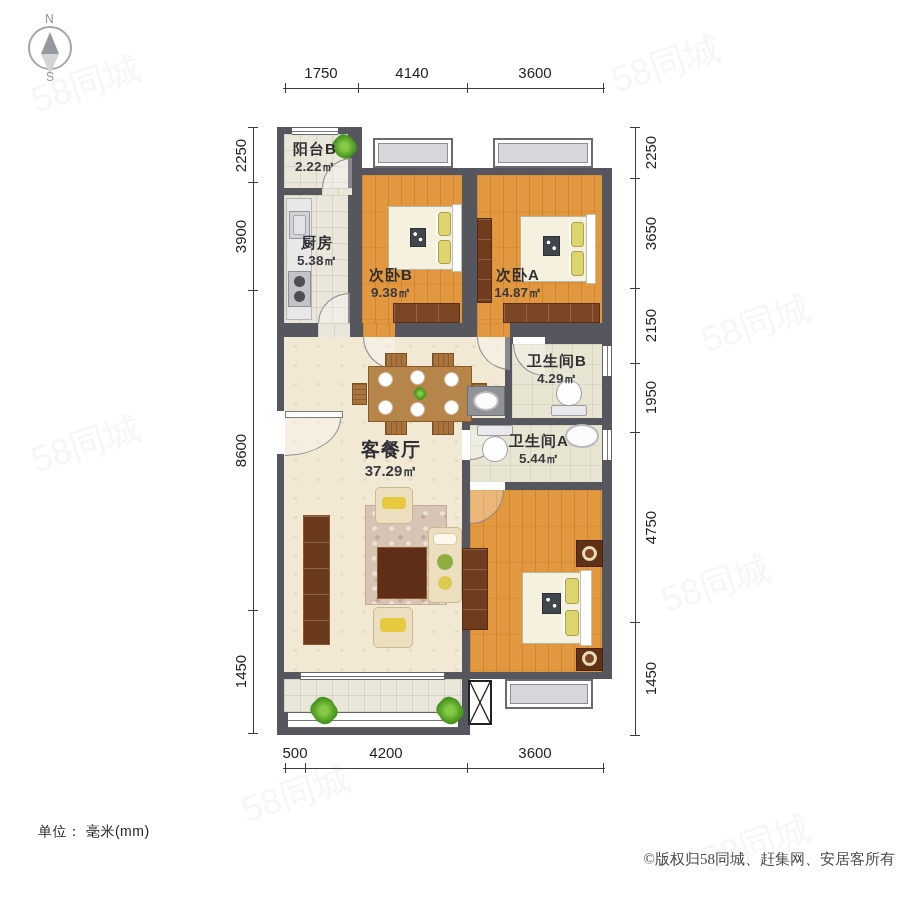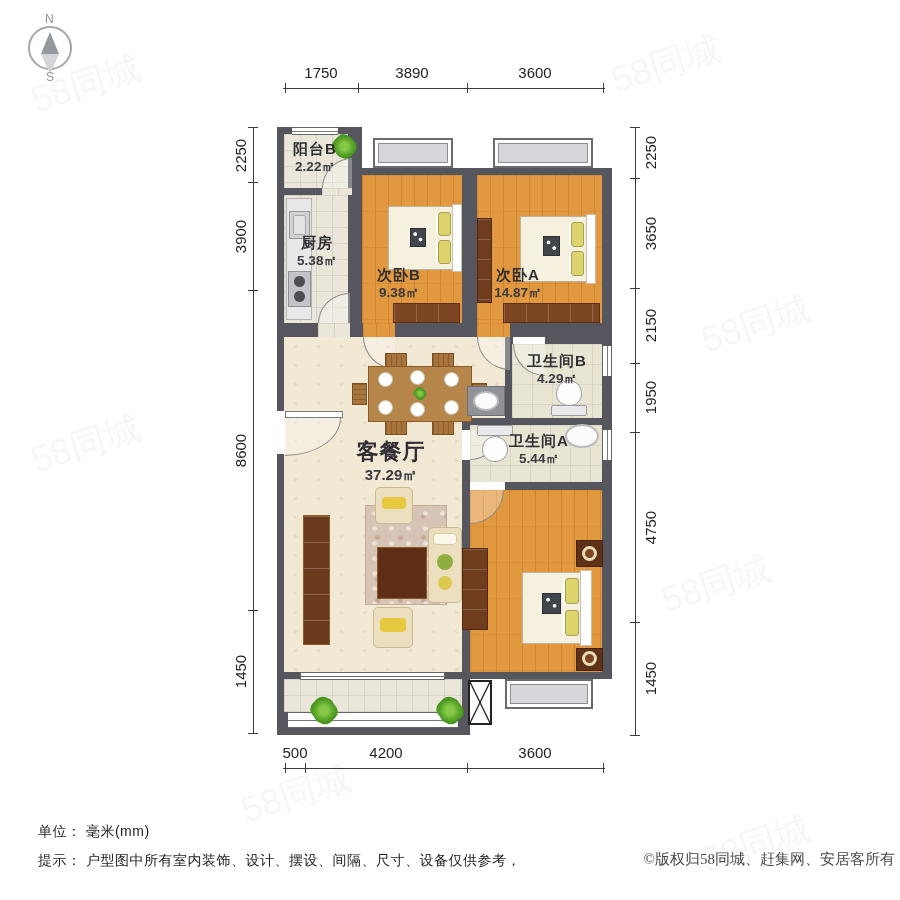--- a/index.html
+++ b/index.html
@@ -91,21 +91,21 @@
   .plant { position:absolute; background:radial-gradient(circle,#86c946 25%,#47951f 75%);
     border-radius:35%; transform:rotate(45deg); }
   .plant::before { content:''; position:absolute; inset:1px; background:inherit; border-radius:35%; transform:rotate(40deg); }
 
   .shaft { position:absolute; background:#fff; border:2px solid #222; }
   .shaft svg { position:absolute; inset:0; width:100%; height:100%; }
 
   .room-label { position:absolute; text-align:center; color:#2e2e33; line-height:1.25; }
   .room-label .rn { font-weight:bold; font-size:15px; letter-spacing:1px; }
   .room-label .ra { font-size:13.5px; font-weight:600; color:#3a3a40; }
-  .room-label.big .rn { font-size:22px; }
+  .room-label.big .rn { font-size:19px; }
   .room-label.big .ra { font-size:15px; }
 
   .dim-line-h { position:absolute; height:1px; background:#3c3c3c; }
   .dim-line-v { position:absolute; width:1px; background:#3c3c3c; }
   .tick-v { position:absolute; width:1px; height:10px; background:#3c3c3c; }
   .tick-h { position:absolute; width:10px; height:1px; background:#3c3c3c; }
   .dim-label { position:absolute; width:60px; text-align:center; font-size:15px; color:#1f1f1f; }
   .dim-label.rot { transform:rotate(-90deg); }
 
   .compass-circle { position:absolute; border:2px solid #a3a7ab; border-radius:50%; }
@@ -265,21 +265,21 @@
   </div>
 
   <div class="room-label" style="left:280px;top:140px;width:70px">
     <div class="rn">阳台B</div>
     <div class="ra">2.22㎡</div>
   </div>
   <div class="room-label" style="left:282px;top:234px;width:70px">
     <div class="rn">厨房</div>
     <div class="ra">5.38㎡</div>
   </div>
-  <div class="room-label" style="left:363px;top:266px;width:72px">
+  <div class="room-label" style="left:355px;top:266px;width:72px">
     <div class="rn">次卧B</div>
     <div class="ra">9.38㎡</div>
   </div>
   <div class="room-label" style="left:478px;top:266px;width:80px">
     <div class="rn">次卧A</div>
     <div class="ra">14.87㎡</div>
   </div>
   <div class="room-label" style="left:518px;top:352px;width:78px">
     <div class="rn">卫生间B</div>
     <div class="ra">4.29㎡</div>
@@ -292,21 +292,21 @@
     <div class="rn">客餐厅</div>
     <div class="ra">37.29㎡</div>
   </div>
 
   <div class="dim-line-h" style="left:283px;top:88px;width:322px"></div>
   <div class="tick-v" style="left:285px;top:83px"></div>
   <div class="tick-v" style="left:358px;top:83px"></div>
   <div class="tick-v" style="left:467px;top:83px"></div>
   <div class="tick-v" style="left:603px;top:83px"></div>
   <div class="dim-label" style="left:291px;top:64px">1750</div>
-  <div class="dim-label" style="left:382px;top:64px">3890</div>
+  <div class="dim-label" style="left:382px;top:64px">4140</div>
   <div class="dim-label" style="left:505px;top:64px">3600</div>
 
   <div class="dim-line-h" style="left:283px;top:768px;width:322px"></div>
   <div class="tick-v" style="left:285px;top:763px"></div>
   <div class="tick-v" style="left:305px;top:763px"></div>
   <div class="tick-v" style="left:467px;top:763px"></div>
   <div class="tick-v" style="left:603px;top:763px"></div>
   <div class="dim-label" style="left:265px;top:744px">500</div>
   <div class="dim-label" style="left:356px;top:744px">4200</div>
   <div class="dim-label" style="left:505px;top:744px">3600</div>
@@ -334,19 +334,15 @@
   <div class="dim-label rot" style="left:620px;top:225px">3650</div>
   <div class="dim-label rot" style="left:620px;top:317px">2150</div>
   <div class="dim-label rot" style="left:620px;top:389px">1950</div>
   <div class="dim-label rot" style="left:620px;top:519px">4750</div>
   <div class="dim-label rot" style="left:620px;top:670px">1450</div>
 
   <div class="footer" style="left:38px;top:823px">
     <span>单位：</span>
     <span>毫米(mm)</span>
   </div>
-  <div class="footer" style="left:38px;top:852px">
-    <span>提示：</span>
-    <span>户型图中所有室内装饰、设计、摆设、间隔、尺寸、设备仅供参考，</span>
-  </div>
   <div class="copyright" style="left:575px;top:850px;width:320px;text-align:right">©版权归58同城、赶集网、安居客所有</div>
 
 </div>
 
 </body></html>

